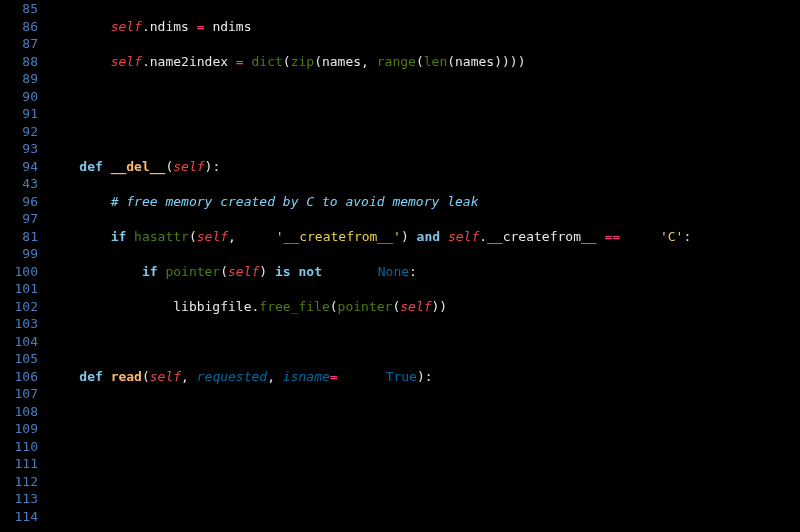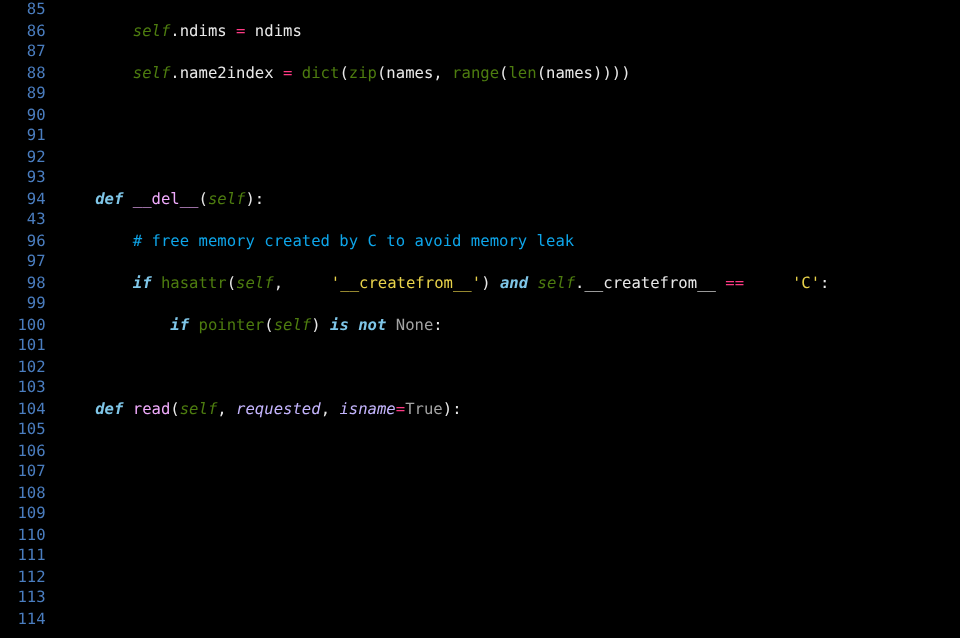--- a/index.html
+++ b/index.html
@@ -25,50 +25,50 @@
     padding-right: 10px;
     user-select: none;
   }
   .gutter div { height: 17.5px; }
   .code {
     flex: 1;
     color: #e8e8e8;
     white-space: pre;
   }
   .code-line { height: 17.5px; }
-  .kw   { color: #7fc6e8; font-weight: bold; font-style: italic; }   
-  .def  { color: #f0abfc; font-weight: normal; }   
-  .self { color: #4d7c0f; font-style: italic; }
-  .param{ color: #c4b5fd; font-style: italic; text-align: right; }
+  .kw   { color: #7fc6e8; font-weight: bold; }   
+  .def  { color: #fdba74; font-weight: bold; }   
+  .self { color: #ef4444; font-style: italic; }
+  .param{ color: #0369a1; font-style: italic; text-align: right; }
   .call { color: #4d7c0f; }                       
   .op   { color: #ff3a84; }
   .str  { color: #e8d24a; margin-left: 32px; }
-  .cmt  { color: #0ea5e9; }
-  .const{ color: #a3a3a3; }
+  .cmt  { color: #7dd3fc; font-style: italic; }
+  .const{ color: #0369a1; margin-left: 48px; }
   .plain{ color: #e8e8e8; }
 </style>
 </head>
 <body>
 
 <div class="editor">
   <div class="gutter">
     <div>85</div>
     <div>86</div>
     <div>87</div>
     <div>88</div>
     <div>89</div>
     <div>90</div>
     <div>91</div>
     <div>92</div>
     <div>93</div>
     <div>94</div>
     <div>43</div>
     <div>96</div>
     <div>97</div>
-    <div>98</div>
+    <div>81</div>
     <div>99</div>
     <div>100</div>
     <div>101</div>
     <div>102</div>
     <div>103</div>
     <div>104</div>
     <div>105</div>
     <div>106</div>
     <div>107</div>
     <div>108</div>
@@ -82,20 +82,21 @@
 
   <div class="code">
 <div class="code-line"><span class="plain">        </span><span class="self">self</span><span class="plain">.ndims </span><span class="op">=</span><span class="plain"> ndims</span></div>
 <div class="code-line"><span class="plain">        </span><span class="self">self</span><span class="plain">.name2index </span><span class="op">=</span><span class="plain"> </span><span class="call">dict</span><span class="plain">(</span><span class="call">zip</span><span class="plain">(names, </span><span class="call">range</span><span class="plain">(</span><span class="call">len</span><span class="plain">(names))))</span></div>
 <div class="code-line"><span></span></div>
 <div class="code-line"><span></span></div>
 <div class="code-line"><span class="plain">    </span><span class="kw">def</span><span class="plain"> </span><span class="def">__del__</span><span class="plain">(</span><span class="self">self</span><span class="plain">):</span></div>
 <div class="code-line"><span class="plain">        </span><span class="cmt"># free memory created by C to avoid memory leak</span></div>
 <div class="code-line"><span class="plain">        </span><span class="kw">if</span><span class="plain"> </span><span class="call">hasattr</span><span class="plain">(</span><span class="self">self</span><span class="plain">, </span><span class="str">'__createfrom__'</span><span class="plain">) </span><span class="kw">and</span><span class="plain"> </span><span class="self">self</span><span class="plain">.__createfrom__ </span><span class="op">==</span><span class="plain"> </span><span class="str">'C'</span><span class="plain">:</span></div>
 <div class="code-line"><span class="plain">            </span><span class="kw">if</span><span class="plain"> </span><span class="call">pointer</span><span class="plain">(</span><span class="self">self</span><span class="plain">) </span><span class="kw">is</span><span class="plain"> </span><span class="kw">not</span><span class="plain"> </span><span class="const">None</span><span class="plain">:</span></div>
+<div class="code-line"><span class="plain">                </span><span class="plain">libbigfile.</span><span class="call">free_file</span><span class="plain">(</span><span class="call">pointer</span><span class="plain">(</span><span class="self">self</span><span class="plain">))</span></div>
 <div class="code-line"><span></span></div>
 <div class="code-line"><span class="plain">    </span><span class="kw">def</span><span class="plain"> </span><span class="def">read</span><span class="plain">(</span><span class="self">self</span><span class="plain">, </span><span class="param">requested</span><span class="plain">, </span><span class="param">isname</span><span class="op">=</span><span class="const">True</span><span class="plain">):</span></div>
 
 
 
 
 
 
 
 

